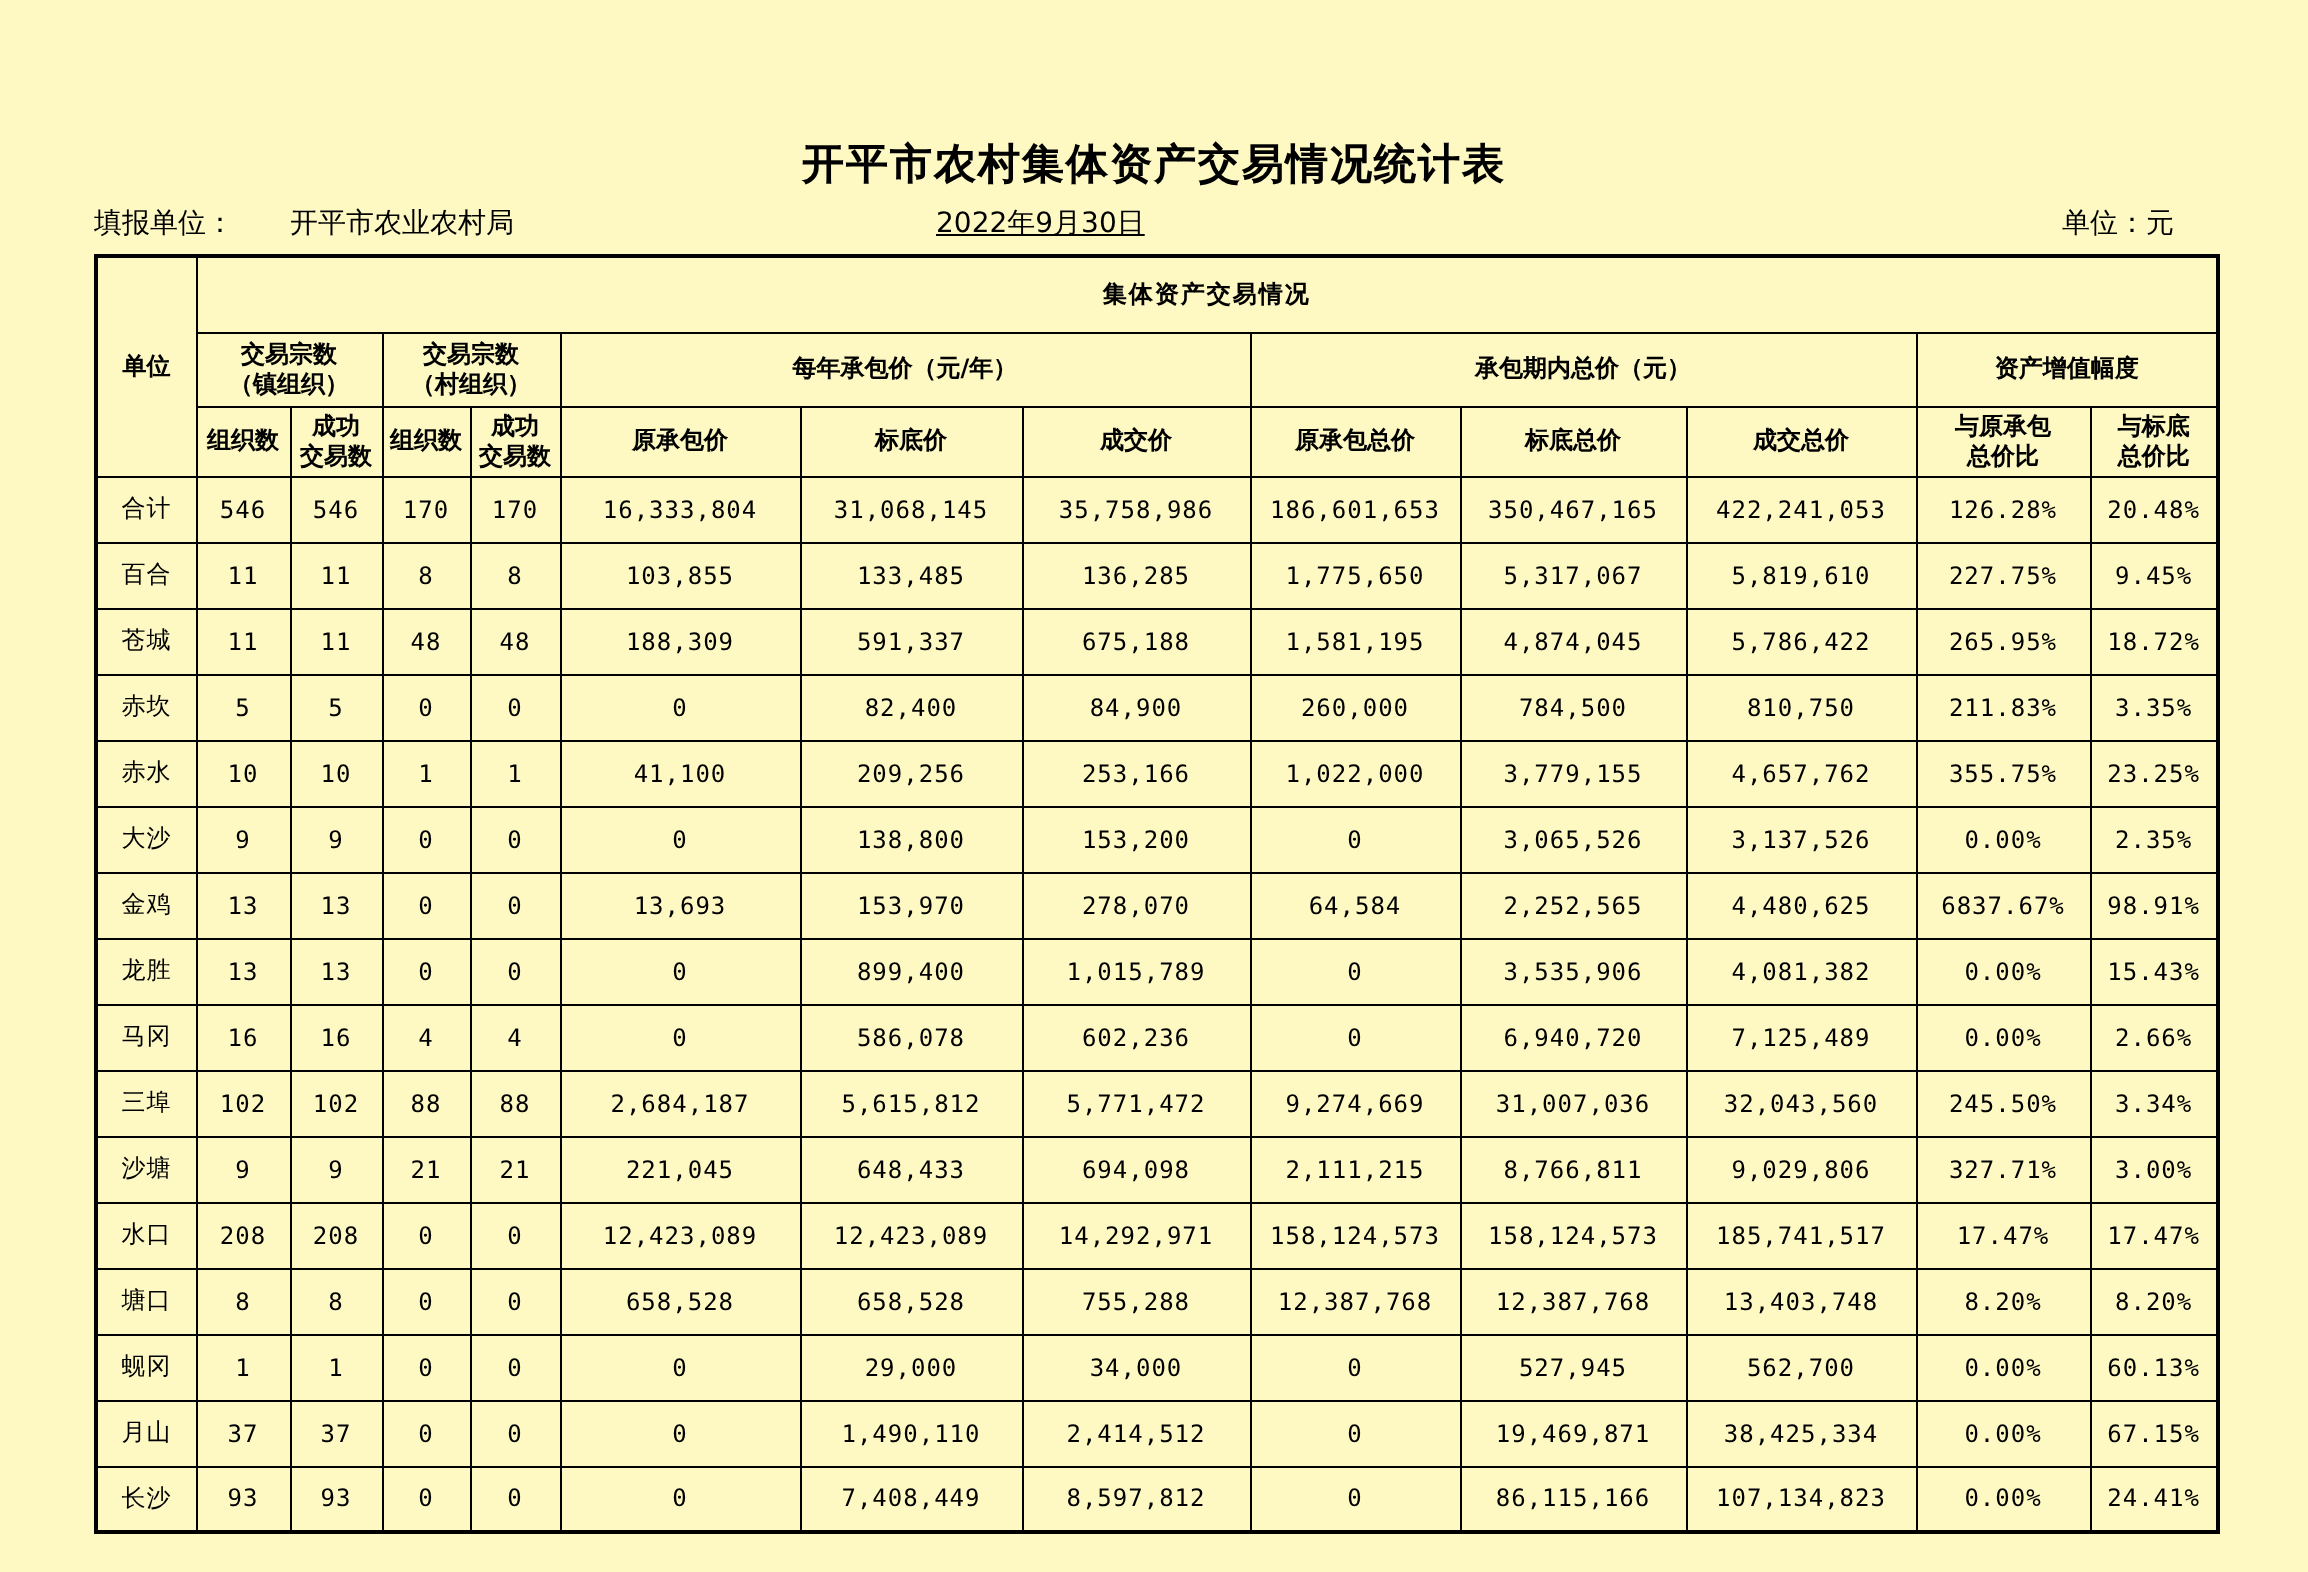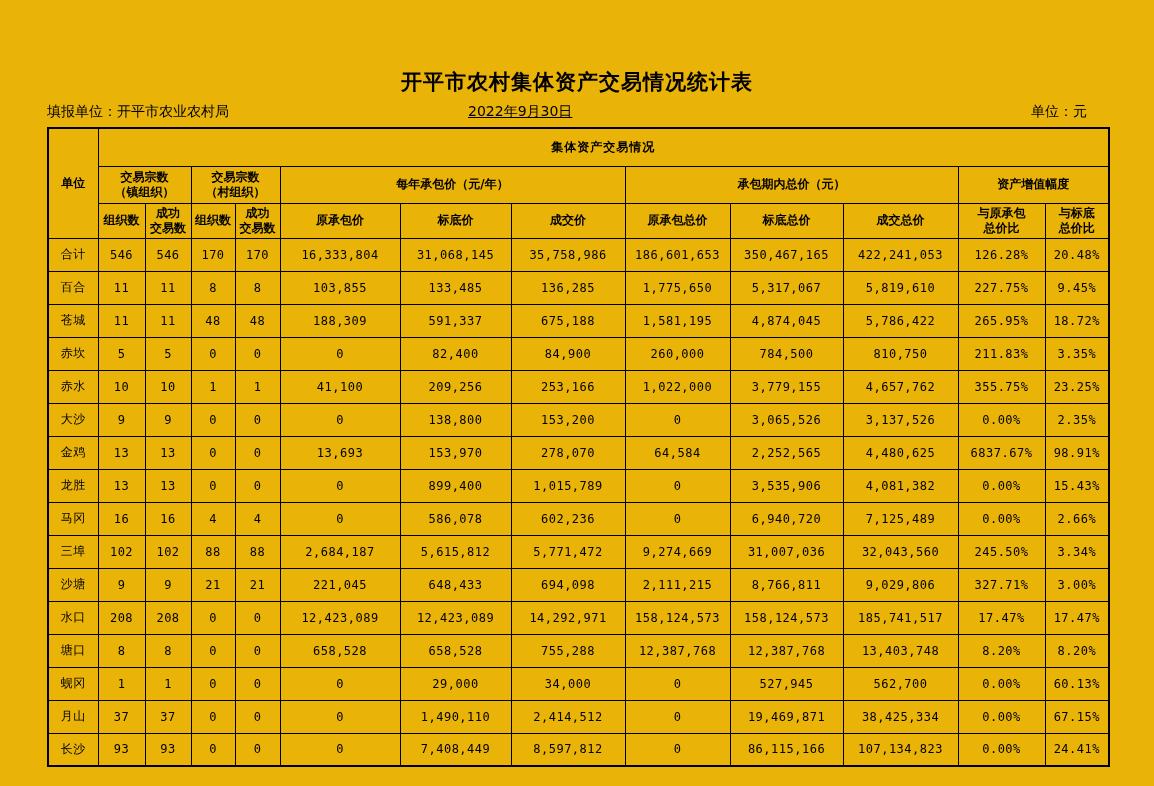--- a/index.html
+++ b/index.html
@@ -9,42 +9,42 @@
     height: 786px;
     background: #ffffff;
     font-family: "DejaVu Sans", sans-serif;
     color: #000;
     overflow: hidden;
   }
   .sheet {
     position: relative;
     width: 1154px;
     height: 786px;
-    background: #eab308;
+    background: #fef9c3;
   }
   .doc-title {
     position: absolute;
     top: 68px;
     left: 0;
     width: 100%;
     text-align: center;
     font-size: 21px;
     font-weight: bold;
     letter-spacing: 1px;
   }
   .info-row {
     position: absolute;
     top: 103px;
     left: 47px;
     width: 1063px;
     height: 20px;
     font-size: 14px;
   }
   .info-left { position: absolute; left: 0; top: 0; white-space: nowrap; }
-  .info-left .fill-value { }
+  .info-left .fill-value { margin-left: 28px; }
   .info-date { position: absolute; left: 421px; top: 0; white-space: nowrap; text-decoration: underline; }
   .info-unit { position: absolute; right: 23px; top: 0; white-space: nowrap; }
 
   table.stat {
     position: absolute;
     top: 127px;
     left: 47px;
     width: 1063px;
     border-collapse: collapse;
     table-layout: fixed;

